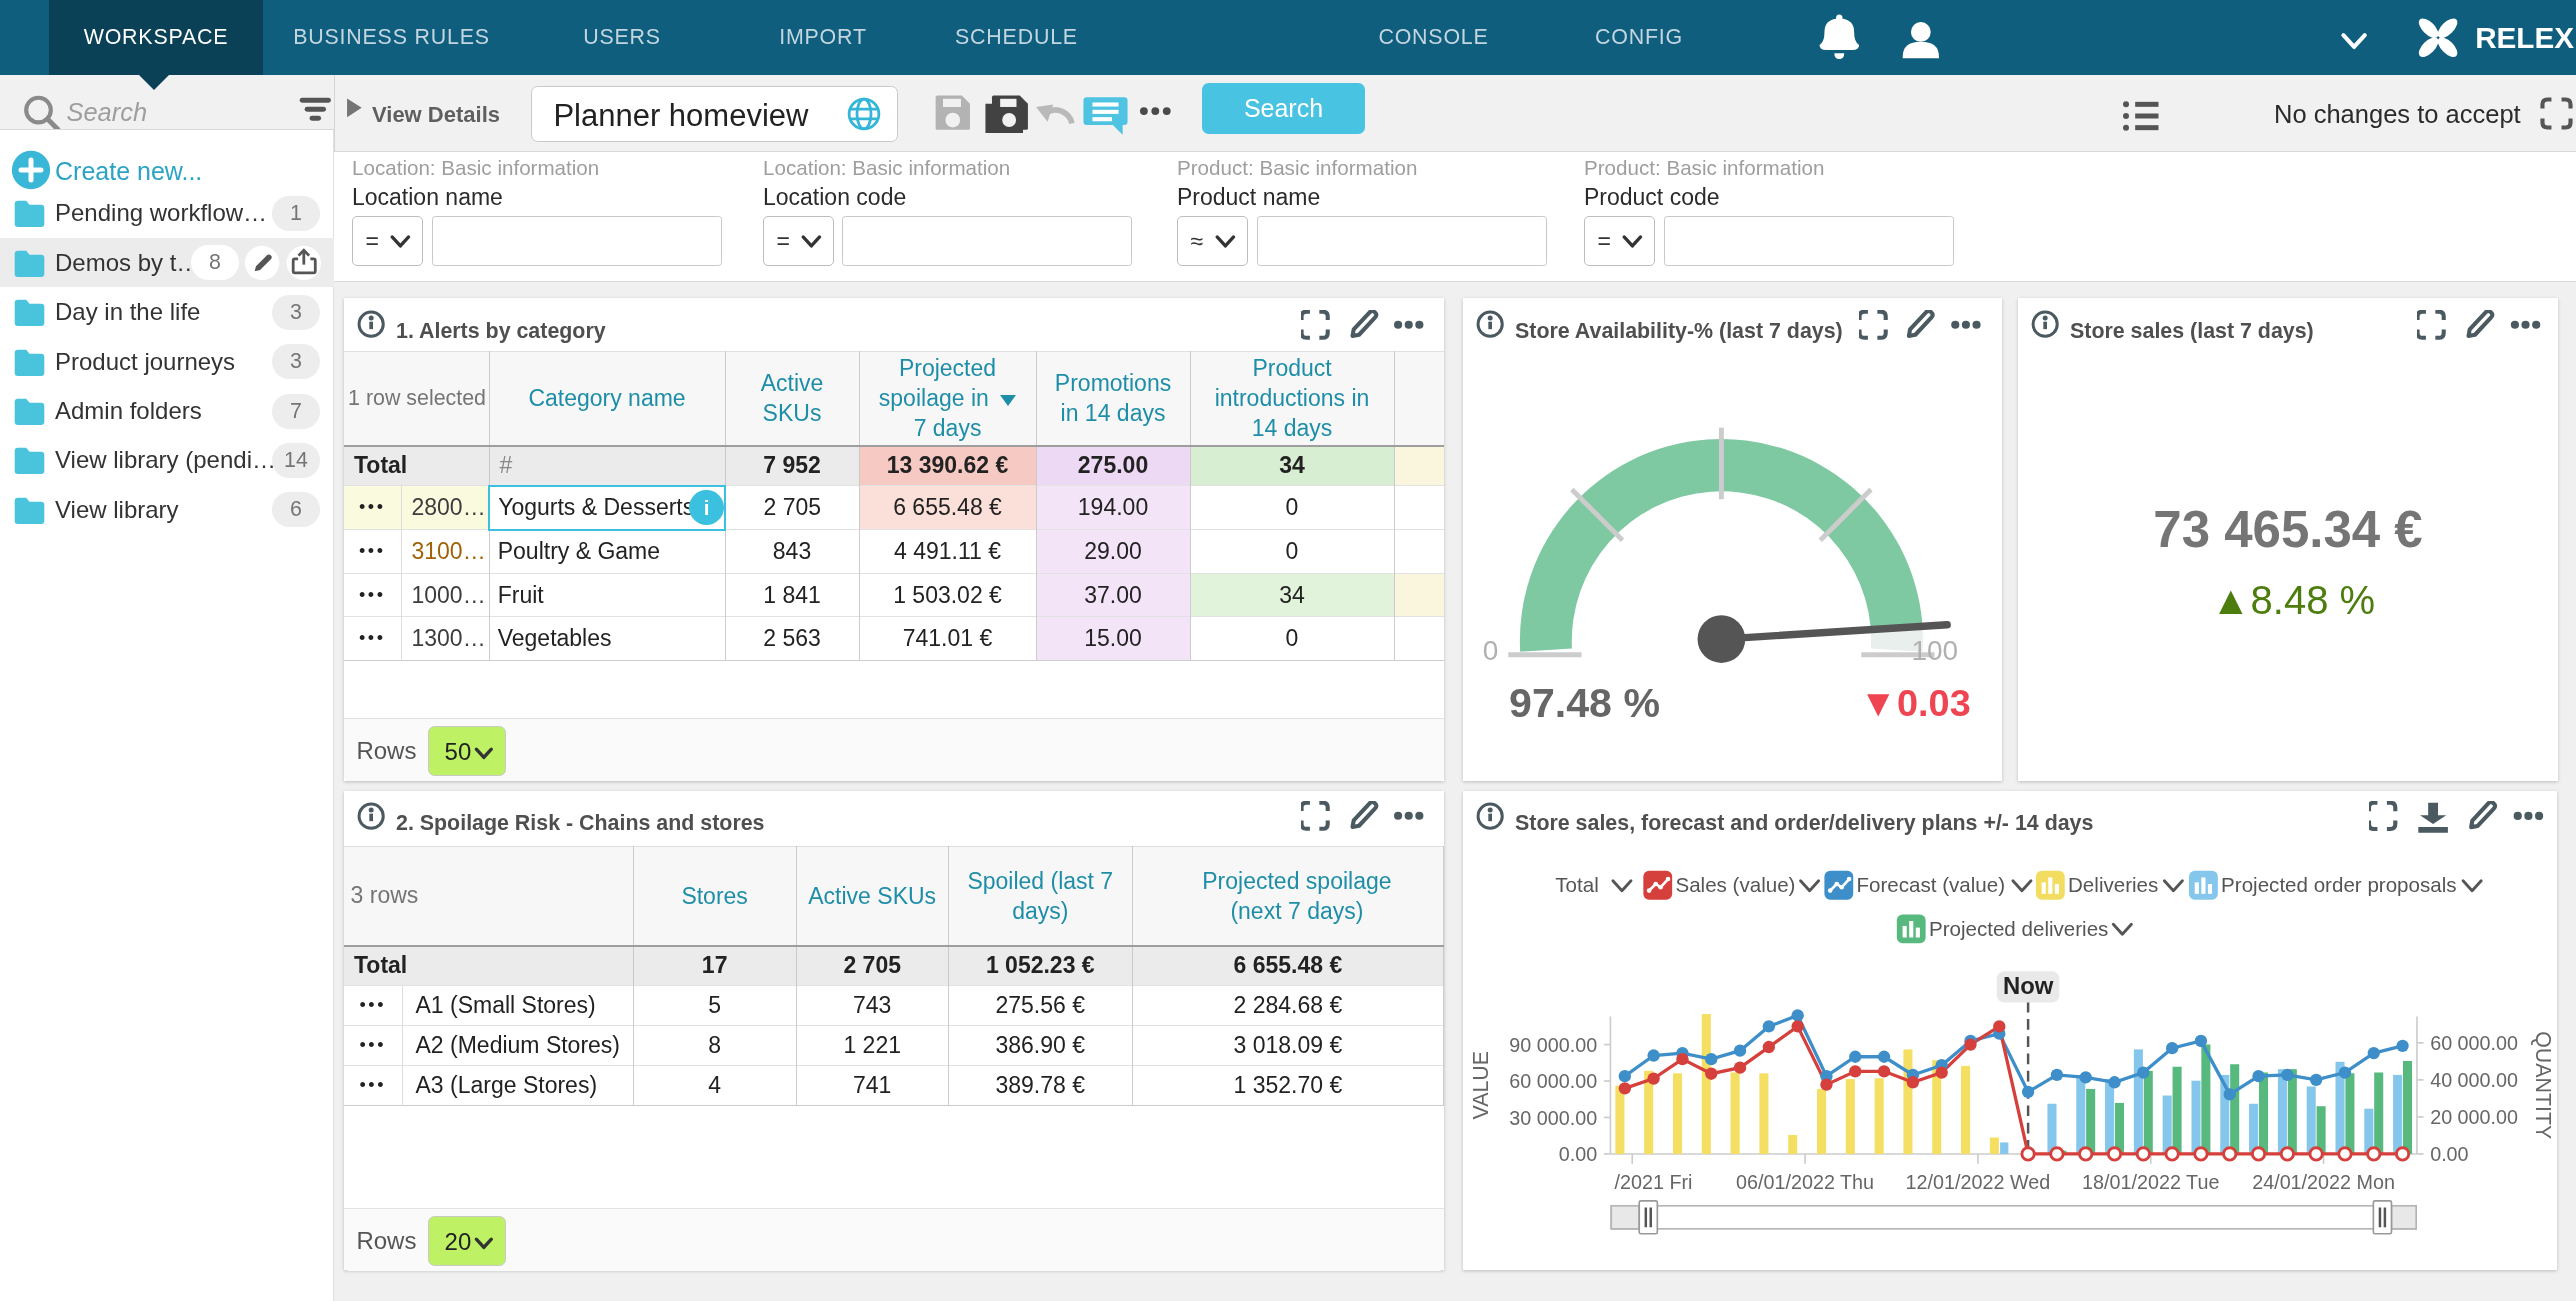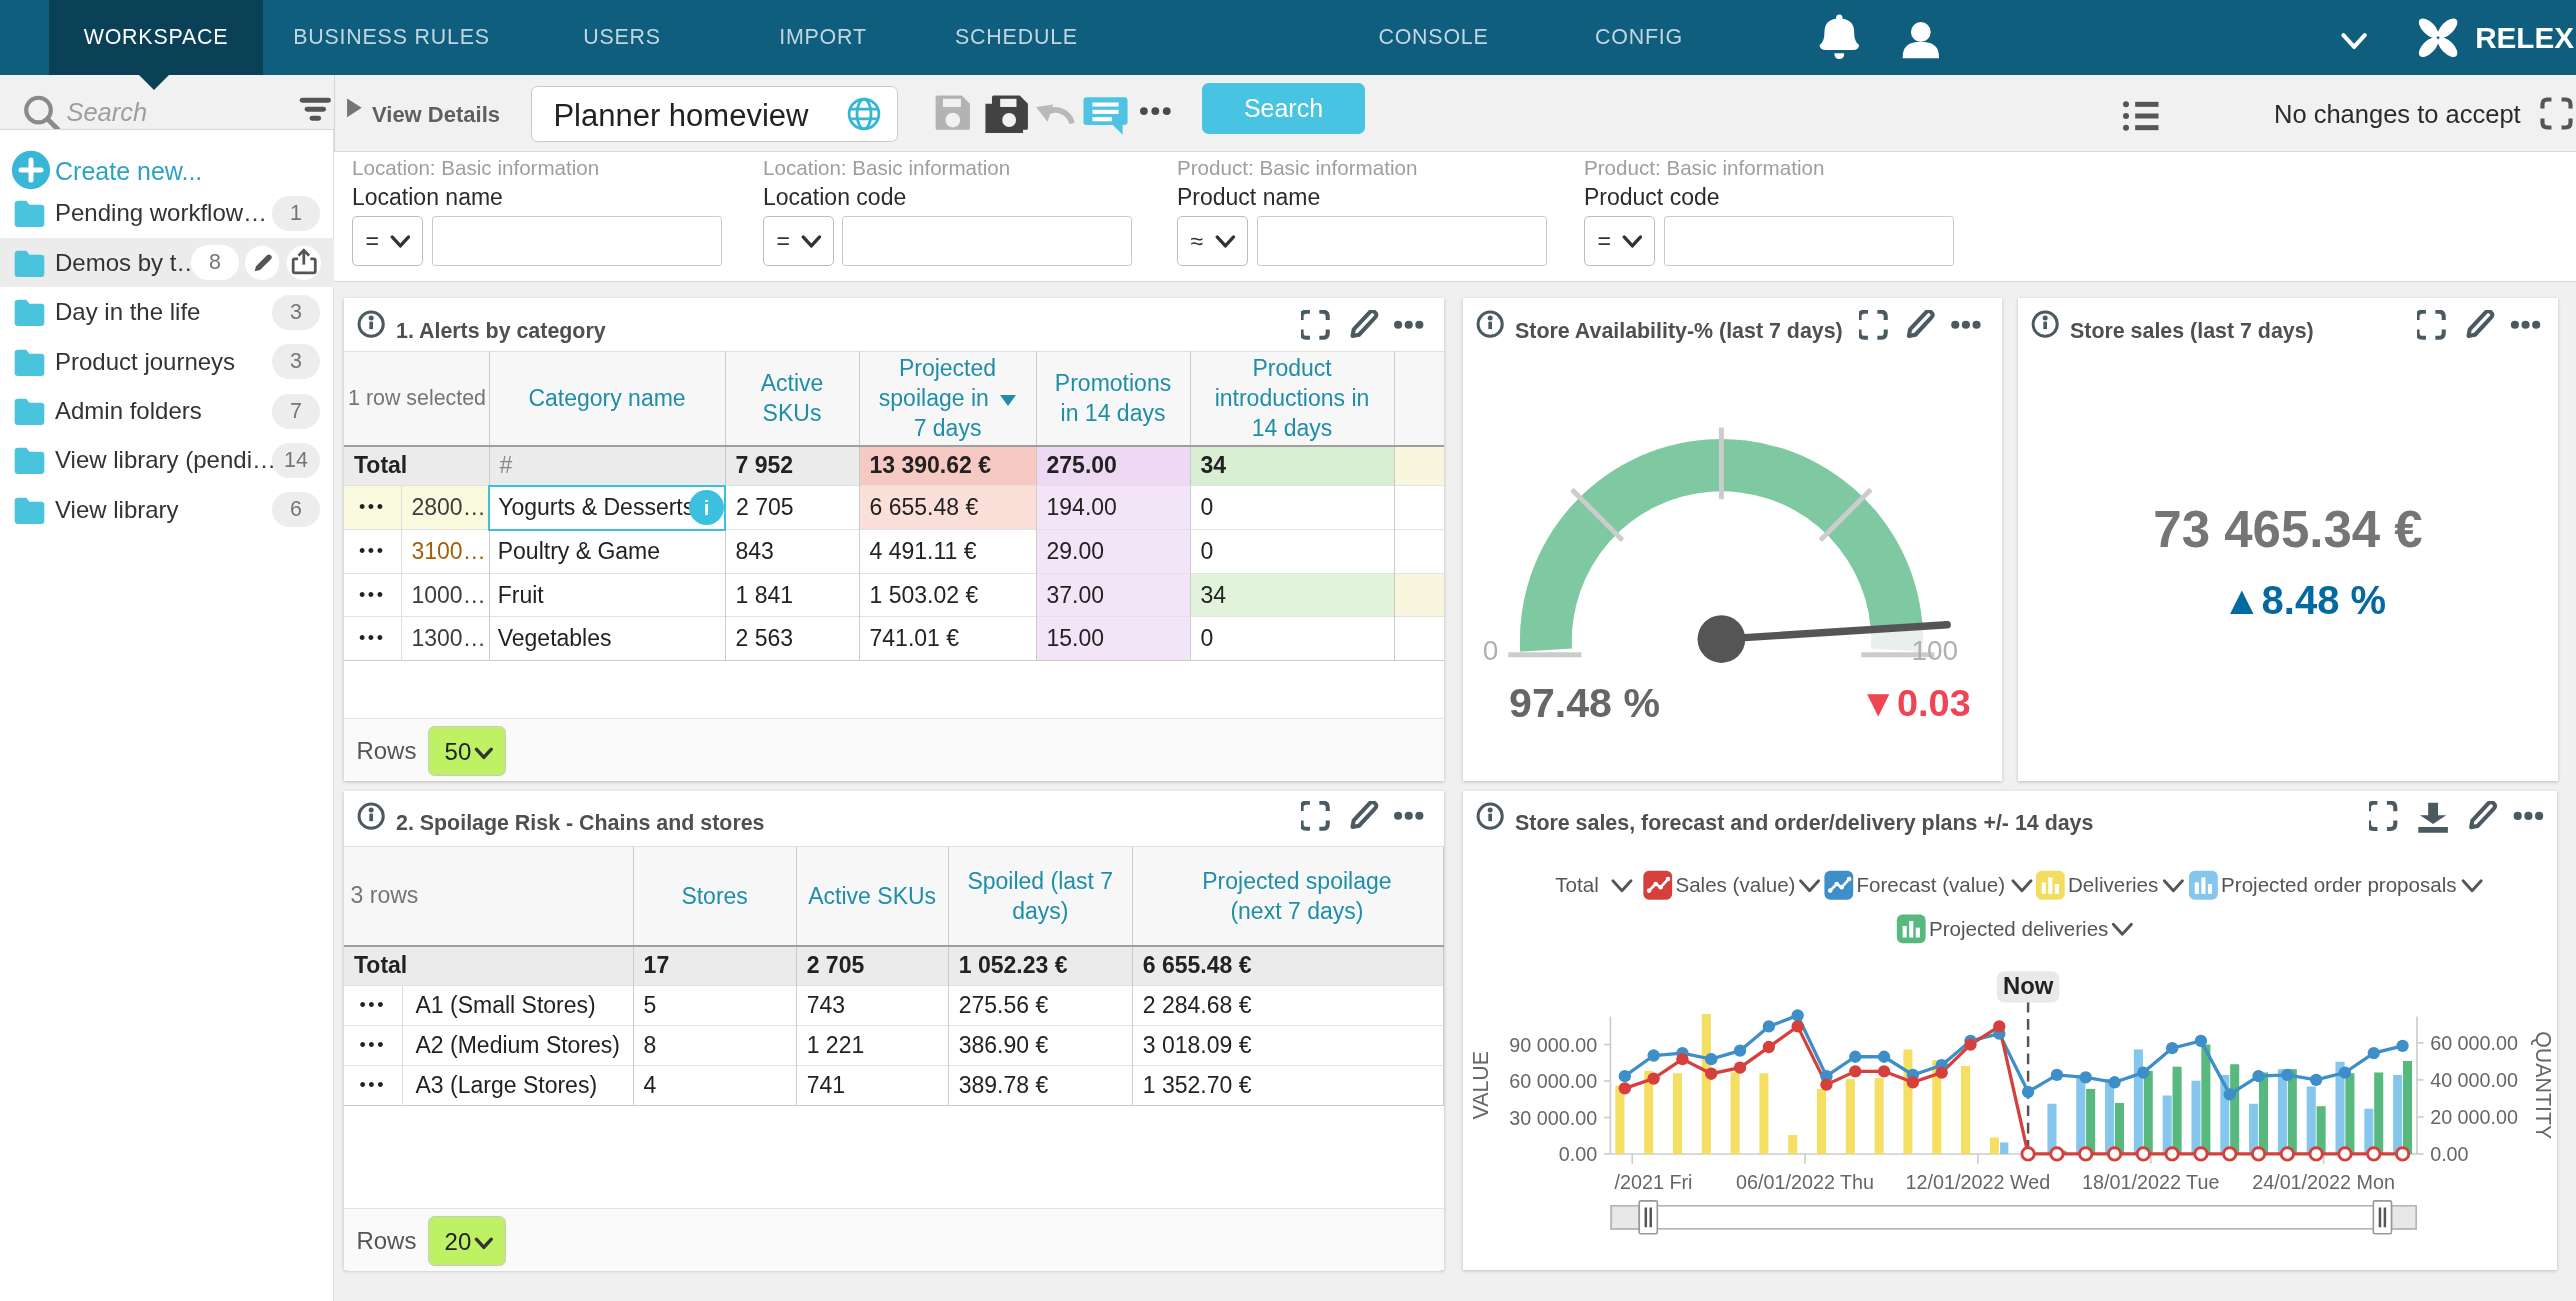--- a/index.html
+++ b/index.html
@@ -22,21 +22,21 @@
 .fl2{position:absolute;font-size:23px;color:#2b2b2b;white-space:nowrap;}
 .fsel{position:absolute;width:71px;height:50px;border:1.6px solid #bdbdbd;border-radius:5px;background:#fff;}
 .finp{position:absolute;width:290px;height:50px;border:1.6px solid #c9c9c9;border-radius:3.3px;background:#fff;}
 .fsel .eq{position:absolute;left:12.4px;top:10.7px;font-size:23px;color:#333;}
 .card{position:absolute;background:#fff;border-radius:0;box-shadow:0 0.8px 3.3px rgba(0,0,0,0.22);}
 .ctitle{position:absolute;font-size:21.4px;color:#4f4f4f;font-weight:bold;white-space:nowrap;}
 table{border-collapse:collapse;table-layout:fixed;}
 td,th{padding:0 10px;font-size:23px;overflow:hidden;white-space:nowrap;}
 .thd{color:#1e8ea8;font-weight:normal;text-align:center;vertical-align:middle;line-height:30px;background:#f7f7f7;}
 .tgray{color:#757575;font-weight:normal;text-align:left;vertical-align:middle;font-size:23px;background:#f7f7f7;}
-.num{text-align:left;}
+.num{text-align:center;}
 .totrow td{background:#ebebeb;font-weight:bold;color:#222;}
 .drow td{border-top:0.8px solid #e2e2e2;color:#222;}
 .dots3{color:#8a8a8a;font-size:18px;letter-spacing:2.5px;text-align:center;padding:0 3.3px;}
 .rowsbar{position:absolute;left:0;width:100%;background:#fafafa;border-top:0.8px solid #e3e3e3;border-radius:0 0 5px 5px;}
 .rowslbl{position:absolute;left:12.4px;font-size:24px;color:#555;}
 .rowssel{position:absolute;left:84px;width:78px;height:50px;background:#bef264;border:1.6px solid #c9c9c9;border-radius:6.6px;font-size:24px;color:#222;}
 </style></head><body>
 <div id="nav">
     <div id="tabsel"></div>
     <div id="notch"></div>
@@ -401,21 +401,21 @@
 <path d="M10.24 34 H6 q-6 0 -6 -6 V23.759999999999998"></path>
 </g>
       <g transform="translate(58,0)">
         <path d="M4.32 31.68 l1.44 -7.92 L25.2 2.88 q2.88 -3.6 6.4799999999999995 0 q3.6 2.88 0 6.4799999999999995 L12.24 30.24 Z" fill="none" stroke="#4a5a60" stroke-width="5" stroke-linejoin="round"></path>
       </g>
       <circle cx="119" cy="18" r="5" fill="#4a5a60"></circle>
       <circle cx="132" cy="18" r="5" fill="#4a5a60"></circle>
       <circle cx="145" cy="18" r="5" fill="#4a5a60"></circle>
     </svg>
 <div class="abs" style="left:0;top:206px;width:540px;text-align:center;font-size:51px;font-weight:bold;color:#757575;line-height:1;">73 465.34 €</div>
-<div class="abs" style="left:16px;top:282px;width:540px;text-align:center;font-size:40px;font-weight:bold;color:#0369a1;line-height:1;">▲8.48 %</div>
+<div class="abs" style="left:5px;top:282px;width:540px;text-align:center;font-size:40px;font-weight:normal;color:#4d7c0f;line-height:1;">▲8.48 %</div>
 </div>
 <div class="card" style="left:344px;top:791px;width:1100px;height:479px;">
 <svg class="abs" style="left:13px;top:10.7px;" width="30" height="30" viewBox="0 0 36 36">
       <circle cx="17" cy="17" r="14.5" fill="none" stroke="#4a5a60" stroke-width="3.6"></circle>
 <rect x="14.8" y="14" width="4.4" height="8.99" fill="#4a5a60"></rect>
       <circle cx="17" cy="9.46" r="3" fill="#4a5a60"></circle>
     </svg>
 <div class="ctitle" style="left:52px;top:20px;">2. Spoilage Risk - Chains and stores</div>
 <svg class="abs" style="left:957px;top:10px;" width="132" height="36" viewBox="0 0 160 44">
       <g stroke="#4a5a60" stroke-width="5" fill="none">

